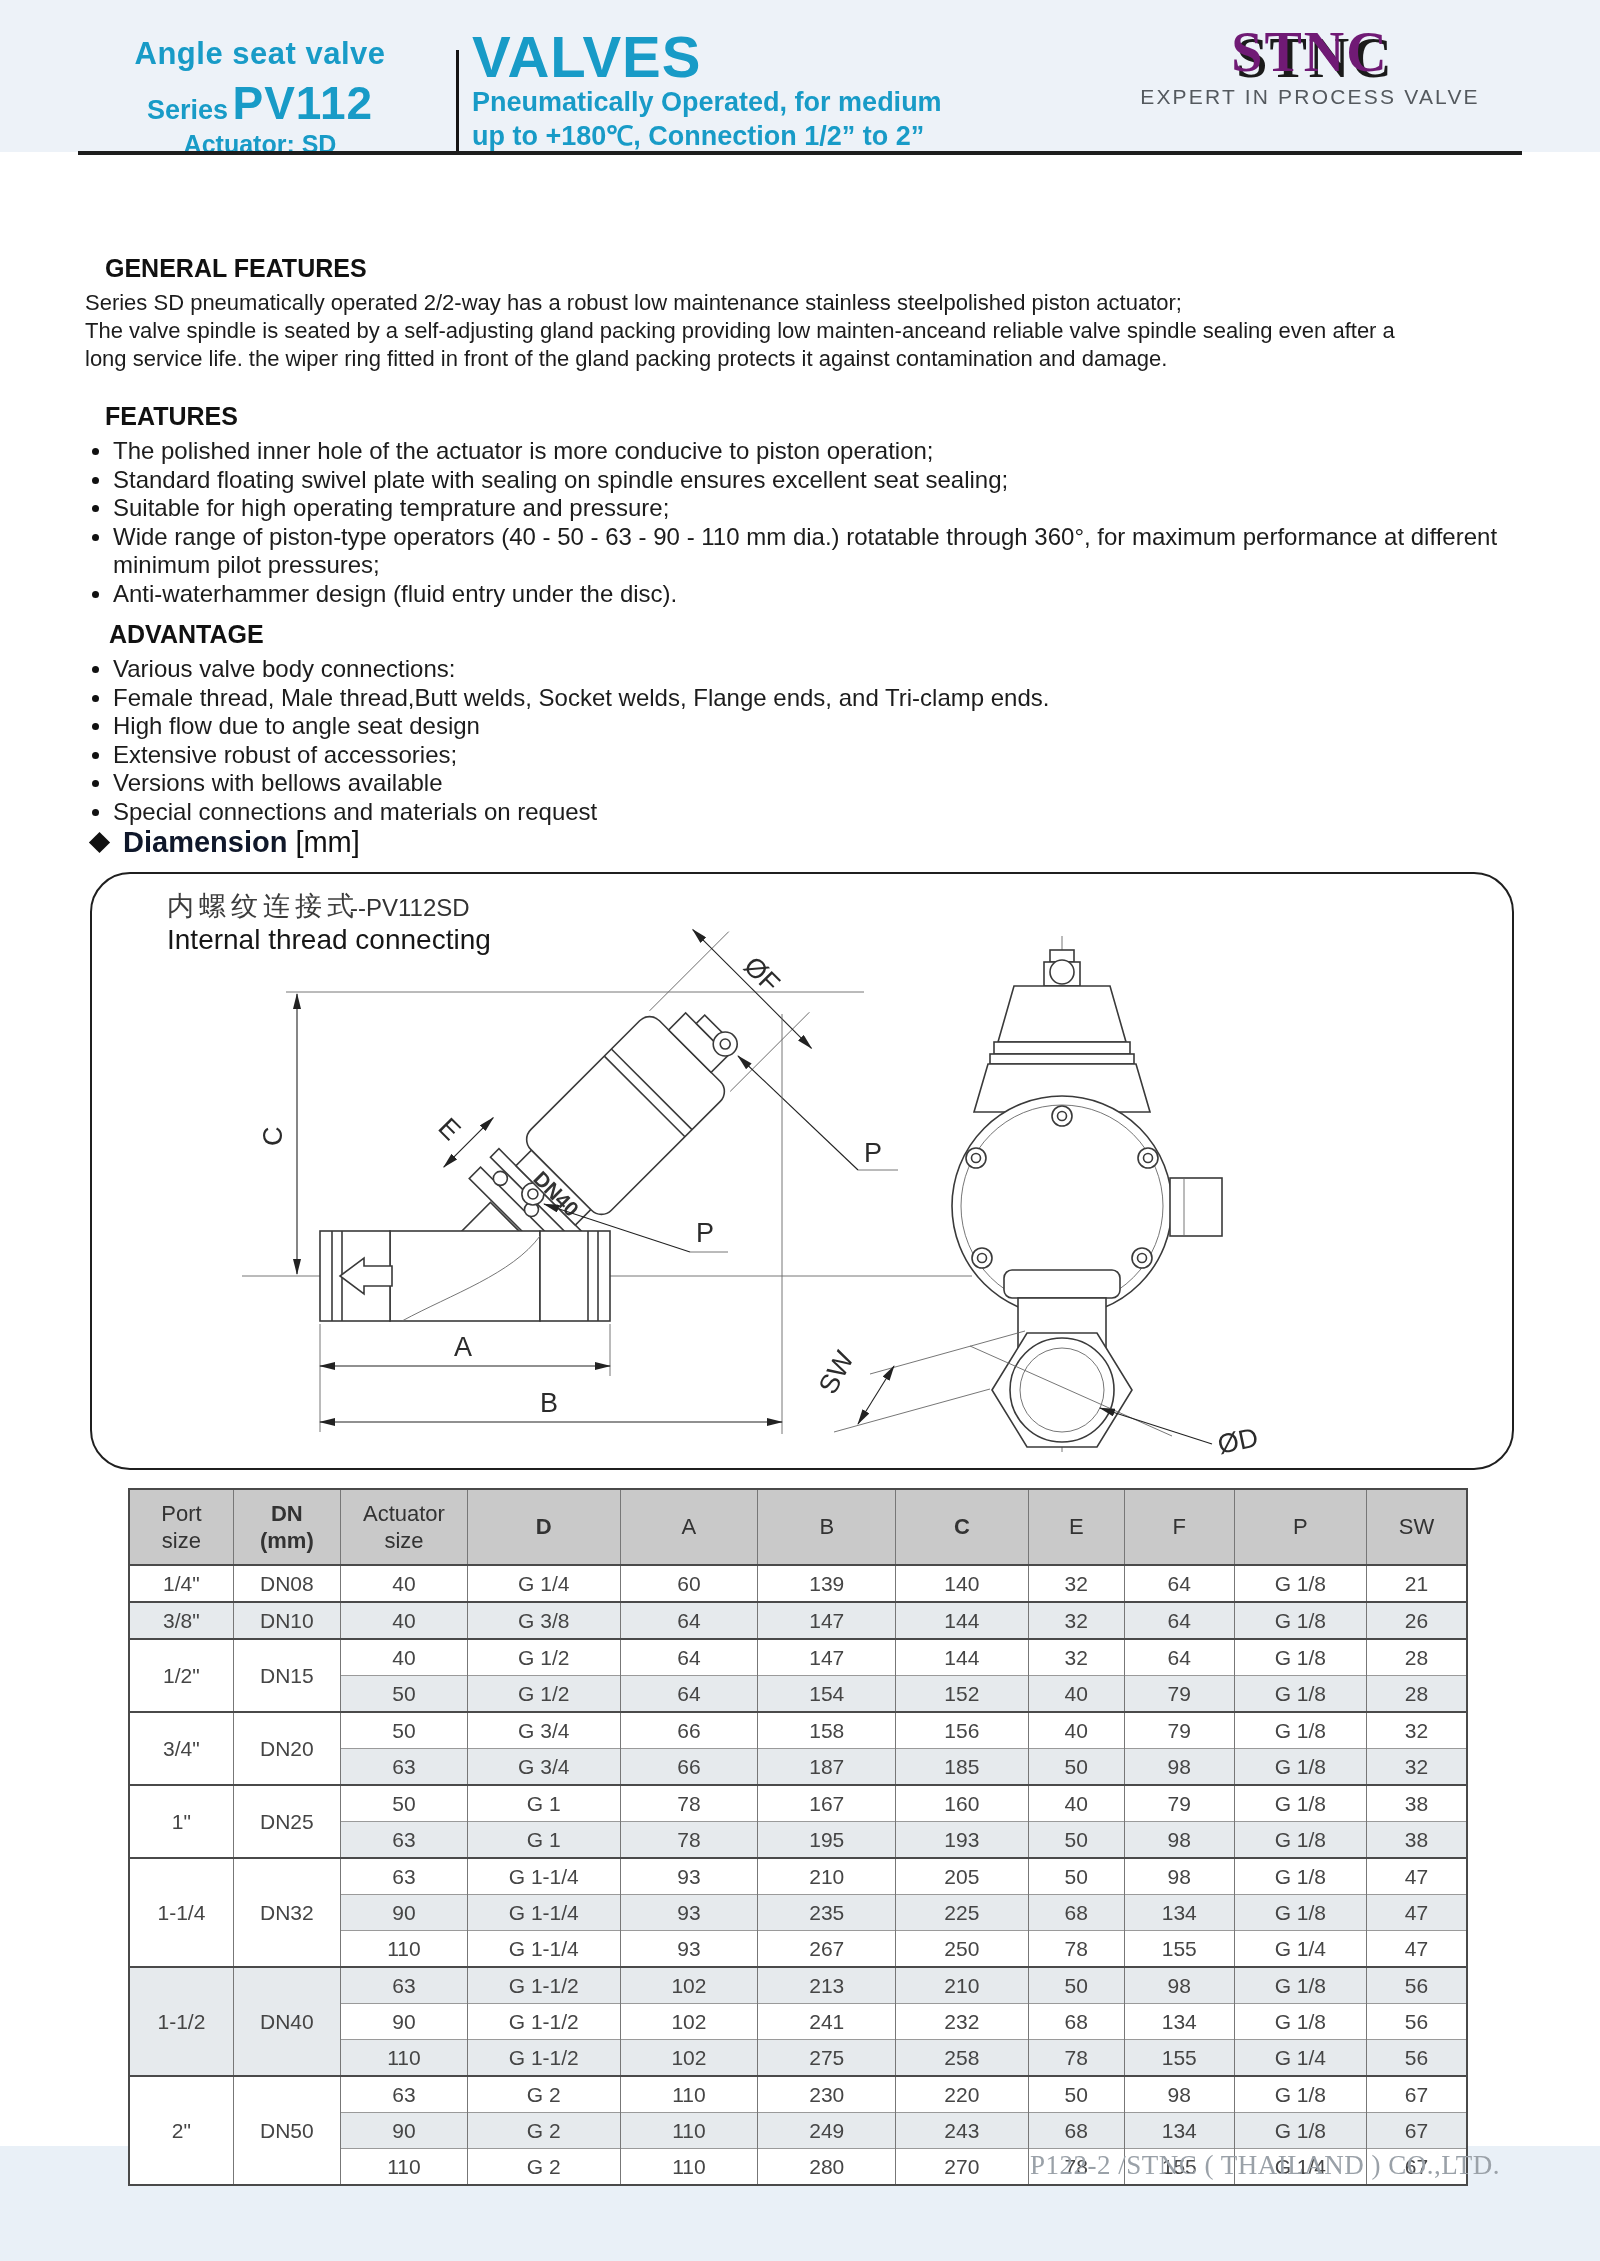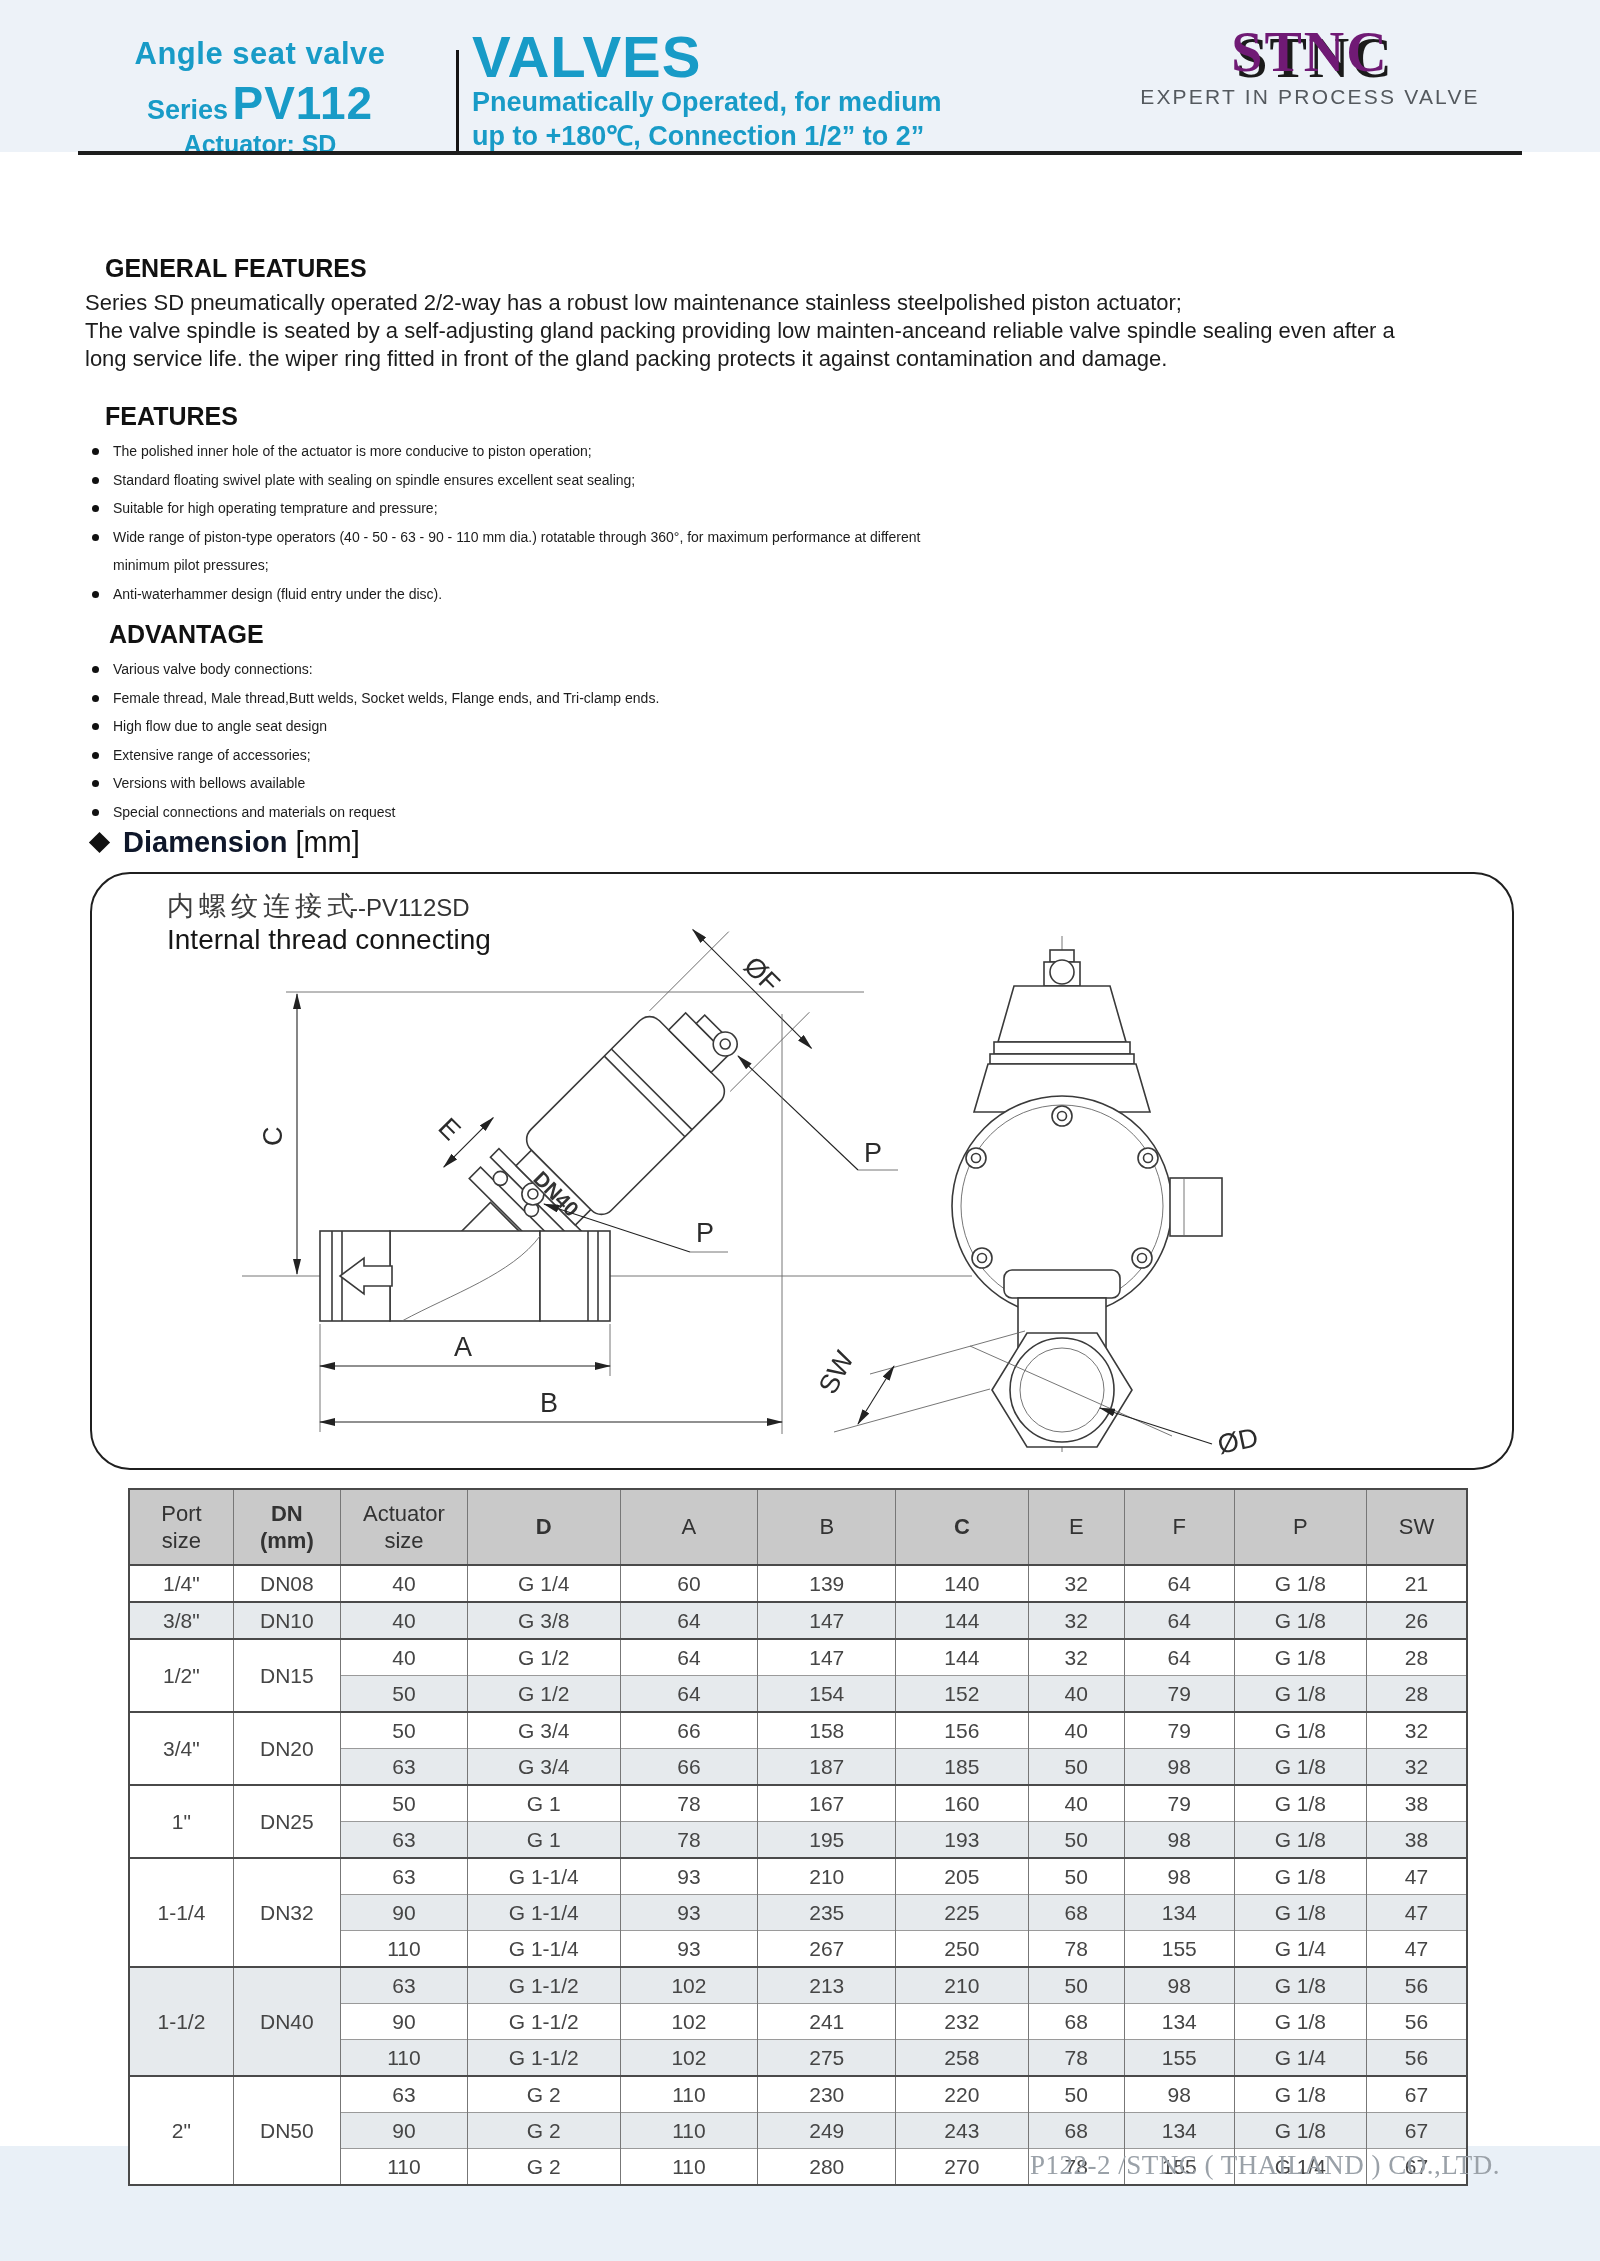--- a/index.html
+++ b/index.html
@@ -21,21 +21,21 @@
   .h-sub{font-size:27px;font-weight:bold;line-height:1.25;}
   .hdr-right{position:absolute;left:1110px;top:26px;width:400px;text-align:center;}
   .h-logo{font-family:"Liberation Serif",serif;font-size:56px;font-weight:bold;color:#701a75;
           letter-spacing:2px;line-height:0.95;text-shadow:5px 6px 0 #1b1b1b;}
   .h-tagline{margin-top:6px;font-size:21px;color:#54595e;letter-spacing:2.2px;}
   
   .sect{position:absolute;left:85px;width:1455px;}
   .sect h2{margin:16px 0 6px 20px;font-size:25px;font-weight:bold;color:#111;}
   .plines div{font-size:22px;line-height:28px;color:#1c1c1c;}
   ul.blist{list-style:none;margin:6px 0 0 0;padding:0;}
-  ul.blist li{position:relative;padding-left:28px;font-size:14px;line-height:28.6px;
+  ul.blist li{position:relative;padding-left:28px;font-size:24px;line-height:28.6px;
               color:#1c1c1c;white-space:pre-line;}
   ul.blist li::before{content:"";position:absolute;left:7px;top:11px;width:7px;height:7px;
               border-radius:50%;background:#111;}
   
   .dim-head{position:absolute;left:88px;top:826px;display:flex;align-items:center;}
   .dim-diamond{width:15px;height:15px;background:#111;transform:rotate(45deg);margin:0 16px 0 4px;}
   .dim-title{font-size:29px;font-weight:bold;color:#0f172a;}
   .dim-unit{font-size:29px;font-weight:normal;margin-left:8px;color:#111;}
   .dim-box{position:absolute;left:90px;top:872px;width:1420px;height:594px;background:#fff;
            border:2.5px solid #1f1f1f;border-radius:40px;}
@@ -117,21 +117,21 @@
         <li>Anti-waterhammer design (fluid entry under the disc).</li>
       </ul>
   </section>
 
   <section class="sect" style="top:604px;">
     <h2 style="margin-left:24px;">ADVANTAGE</h2>
     <ul class="blist">
         <li>Various valve body connections:</li>
         <li>Female thread, Male thread,Butt welds, Socket welds, Flange ends, and Tri-clamp ends.</li>
         <li>High flow due to angle seat design</li>
-        <li>Extensive range of accessories;</li>
+        <li>Extensive robust of accessories;</li>
         <li>Versions with bellows available</li>
         <li>Special connections and materials on request</li>
       </ul>
   </section>
 
   <div class="dim-head">
     <span class="dim-diamond"></span>
     <span class="dim-title">Diamension</span>
     <span class="dim-unit">[mm]</span>
   </div>

